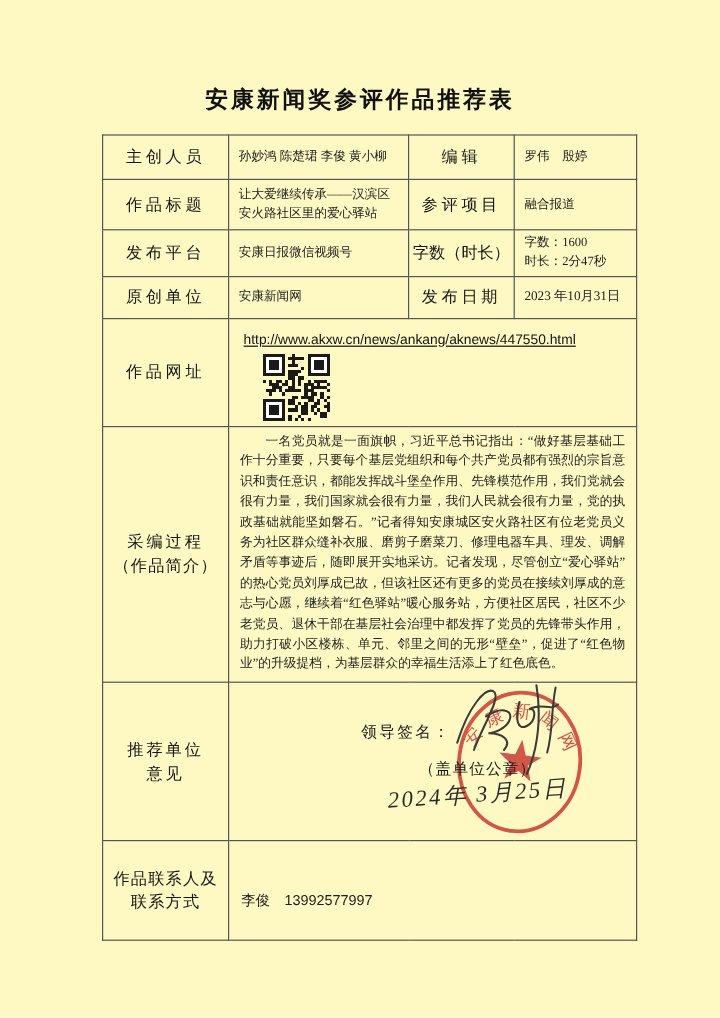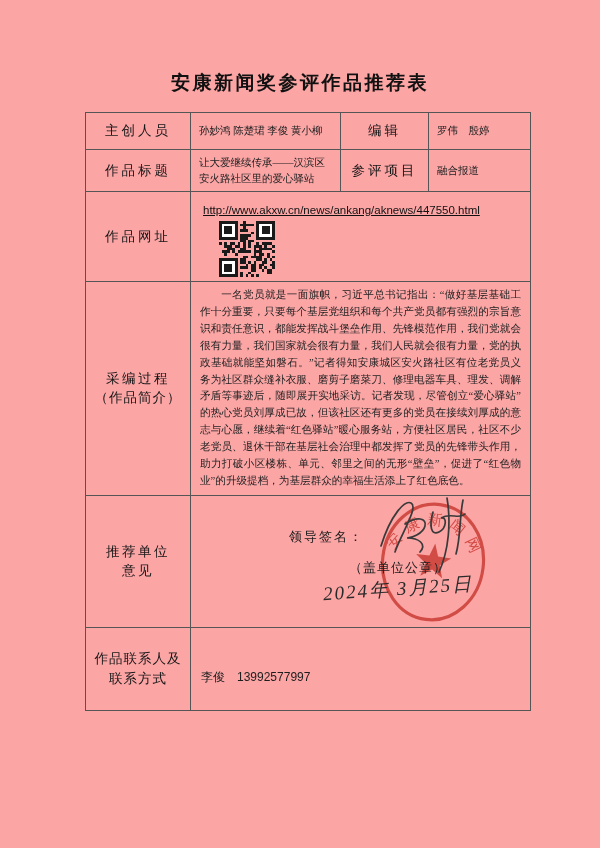--- a/index.html
+++ b/index.html
@@ -1,18 +1,18 @@
 <!DOCTYPE html>
 <html lang="zh"><head>
 <meta charset="utf-8">
 <style>
   html,body{margin:0;padding:0;}
   .page{
     width:600px;height:848px;position:relative;margin:0 auto;
-    background:#fca5a5;
+    background:#fef9c3;
     font-family:"Liberation Serif","DejaVu Serif",serif;
     color:#1a1a1a;overflow:hidden;
   }
   .doc-title{
     position:absolute;top:70px;left:0;width:100%;
     text-align:center;font-size:19px;font-weight:700;
     letter-spacing:2.5px;color:#111;
   }
   table.form{
     position:absolute;top:112px;left:85px;width:445px;
@@ -35,21 +35,21 @@
   }
   .qr{display:block;margin-left:16px;}
   .para-cell{vertical-align:top;padding:5px 9px;margin-left:11px;}
   .para{
     margin:0;font-size:10.6px;line-height:16.9px;
     text-align:justify;text-indent:2em;color:#222;
   }
   .effect-cell{vertical-align:top;padding:16px 9px 0 9px;}
   .stamp-cell{position:relative;padding:0;}
   .sig-label{
-    position:absolute;left:98px;top:32px;font-size:13px;
+    position:absolute;left:110px;top:32px;font-size:13px;
     letter-spacing:2px;color:#1b1b1b;z-index:3;
   }
   .seal-note{
     position:absolute;left:158px;top:63px;font-size:13px;
     letter-spacing:1px;color:#1b1b1b;z-index:3;
   }
   .hand-date{
     position:absolute;left:132px;top:80px;font-size:19px;
     font-style:italic;letter-spacing:2px;color:#2a2a2a;
     transform:rotate(-4deg);z-index:4;white-space:nowrap;
@@ -87,21 +87,36 @@
       <td class="val val-sm">罗伟　殷婷</td>
     </tr>
 
     <tr style="height:42px">
       <td class="lbl">作品标题</td>
       <td class="val val-sm">让大爱继续传承——汉滨区安火路社区里的爱心驿站</td>
       <td class="lbl">参评项目</td>
       <td class="val val-sm">融合报道</td>
     </tr>
 
-
+    <tr style="height:36px">
+      <td class="lbl">发布平台</td>
+      <td class="val val-sm">安康日报微信视频号</td>
+      <td class="lbl tight" style="letter-spacing:0">字数（时长）</td>
+      <td class="val val-sm">
+        <span class="wc-line">字数：1600</span>
+        <span class="wc-line">时长：2分47秒</span>
+      </td>
+    </tr>
+
+    <tr style="height:35px">
+      <td class="lbl">原创单位</td>
+      <td class="val val-sm">安康新闻网</td>
+      <td class="lbl">发布日期</td>
+      <td class="val">2023 年10月31日</td>
+    </tr>
 
     <tr style="height:84px">
       <td class="lbl">作品网址</td>
       <td class="url-cell" colspan="3">
         <span class="url-link">http://www.akxw.cn/news/ankang/aknews/447550.html</span>
         <svg class="qr" width="56" height="56" viewBox="0 0 21 21" shape-rendering="crispEdges">
           <g fill="#1a1a1a">
             <rect x="0" y="0" width="7" height="7"></rect>
                 <rect x="14" y="0" width="7" height="7"></rect>
                 <rect x="0" y="14" width="7" height="7"></rect>

